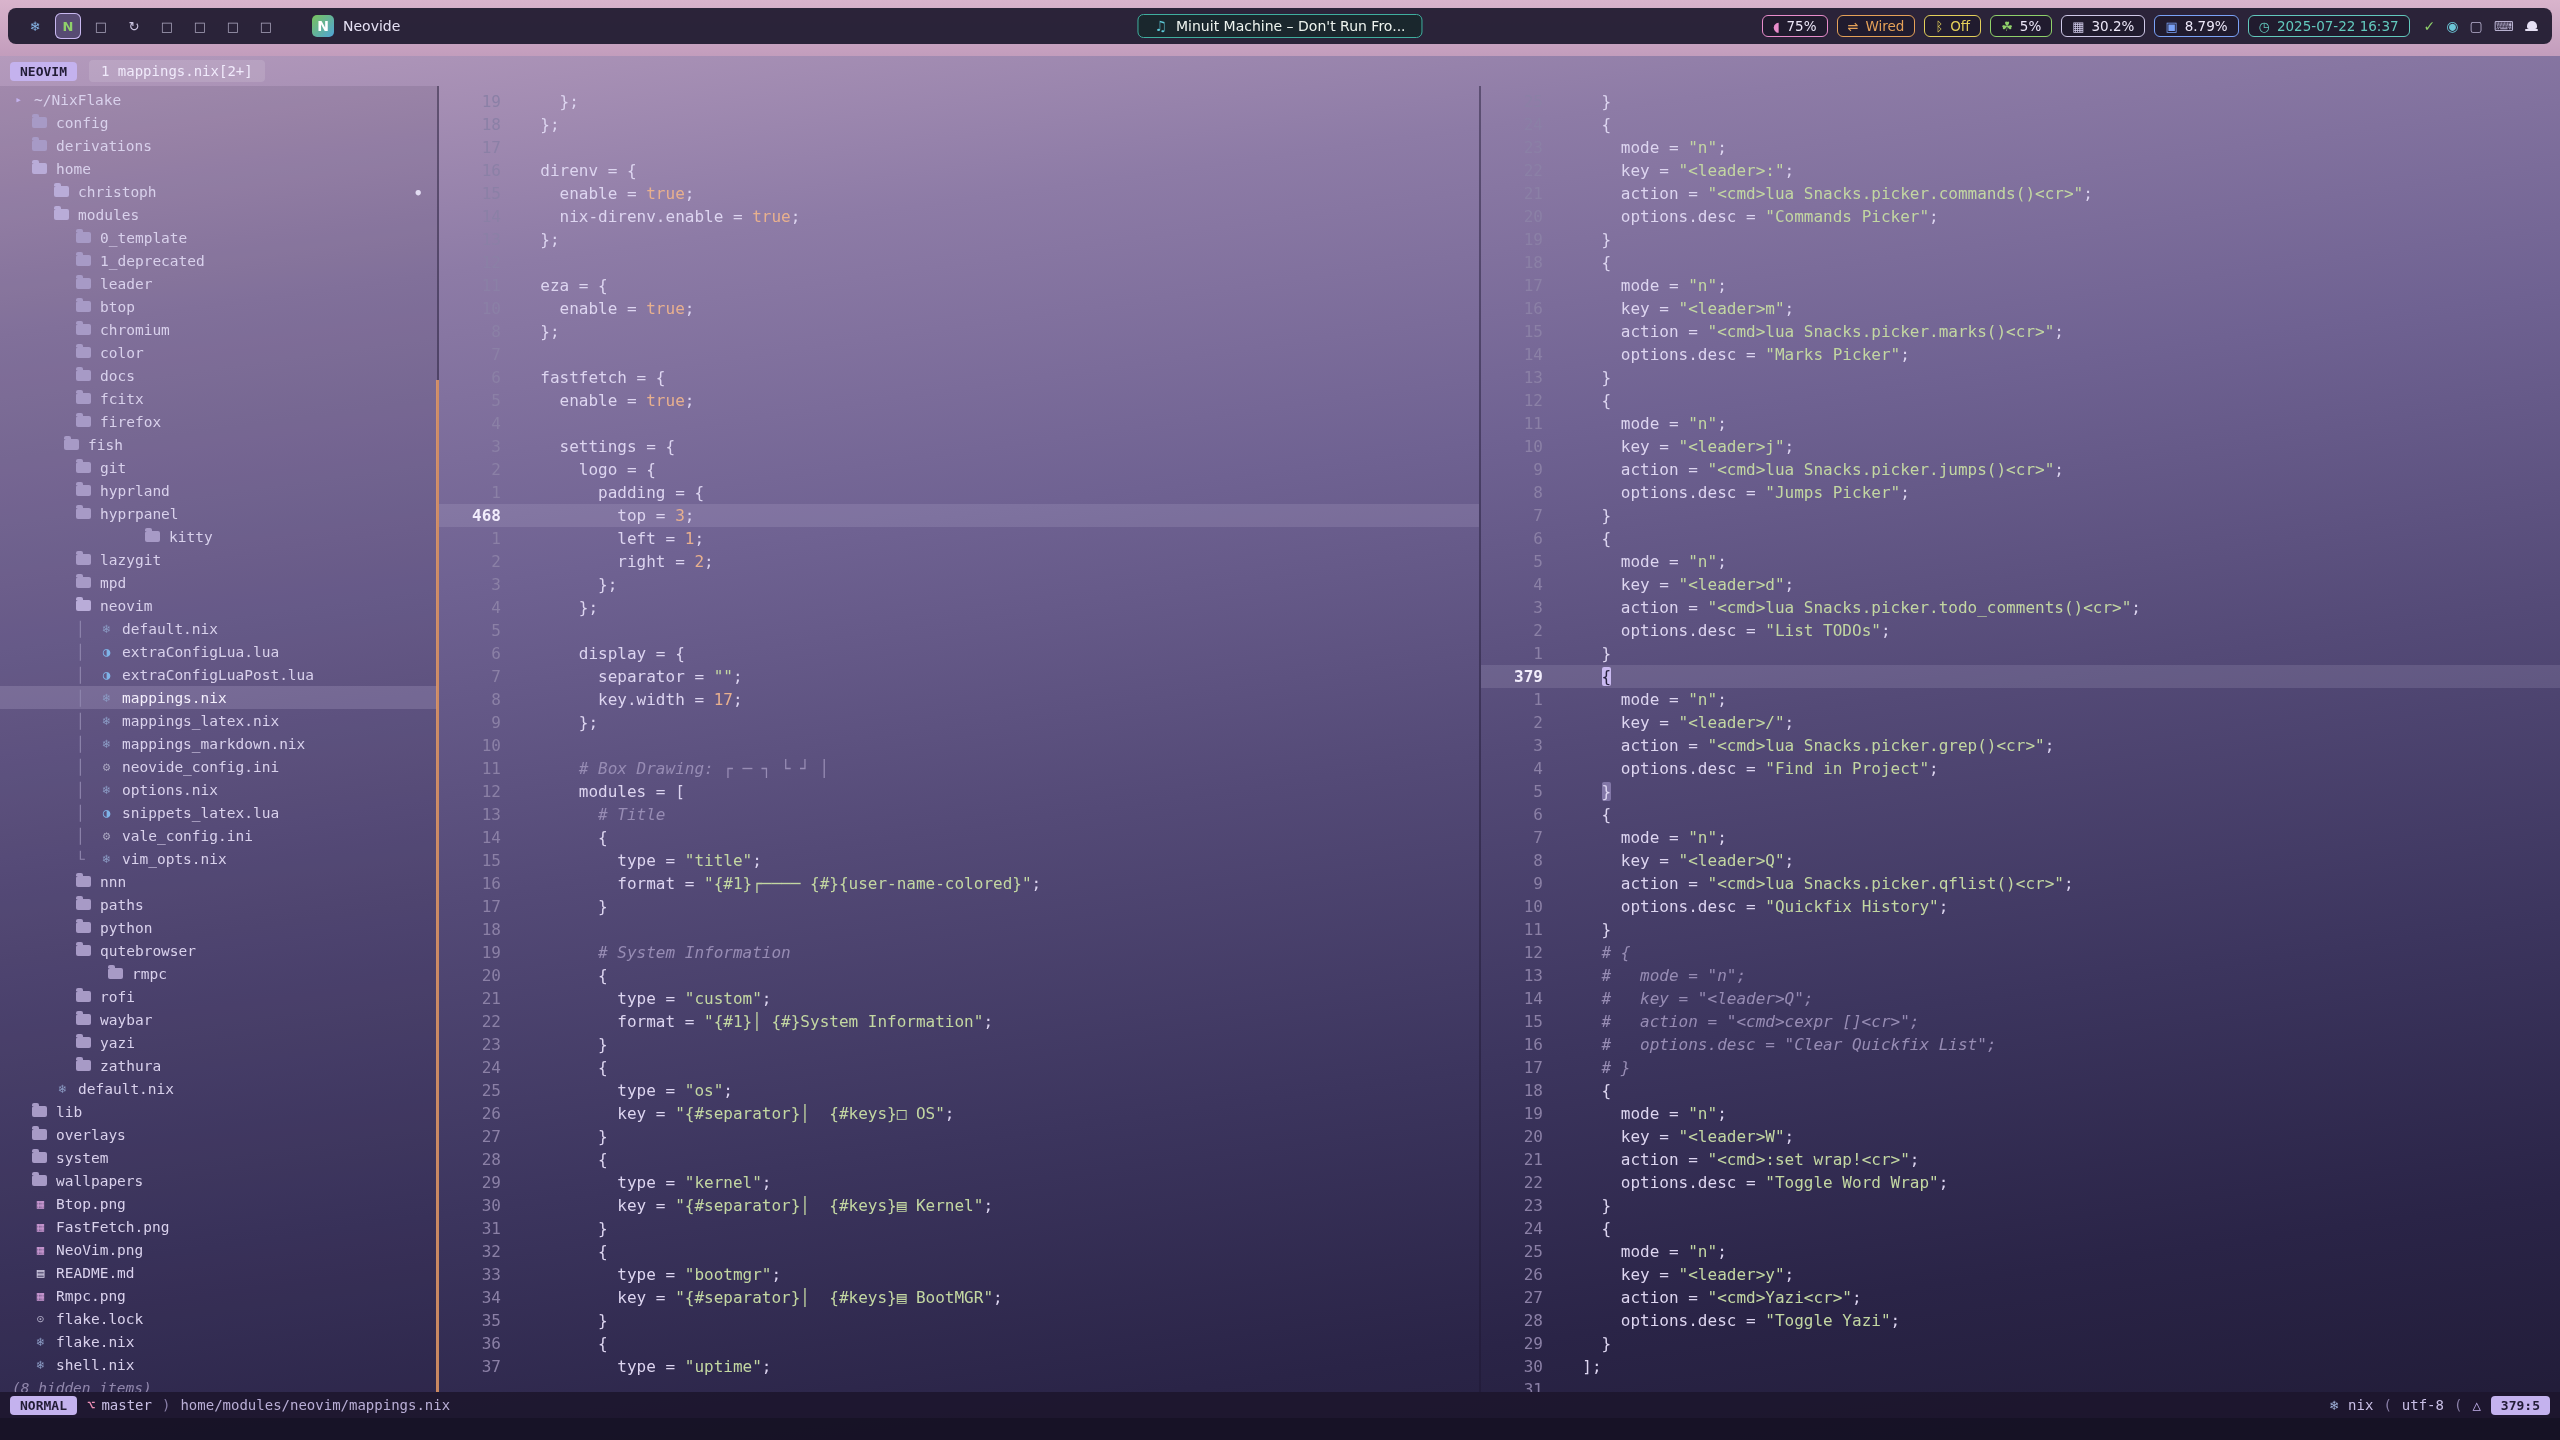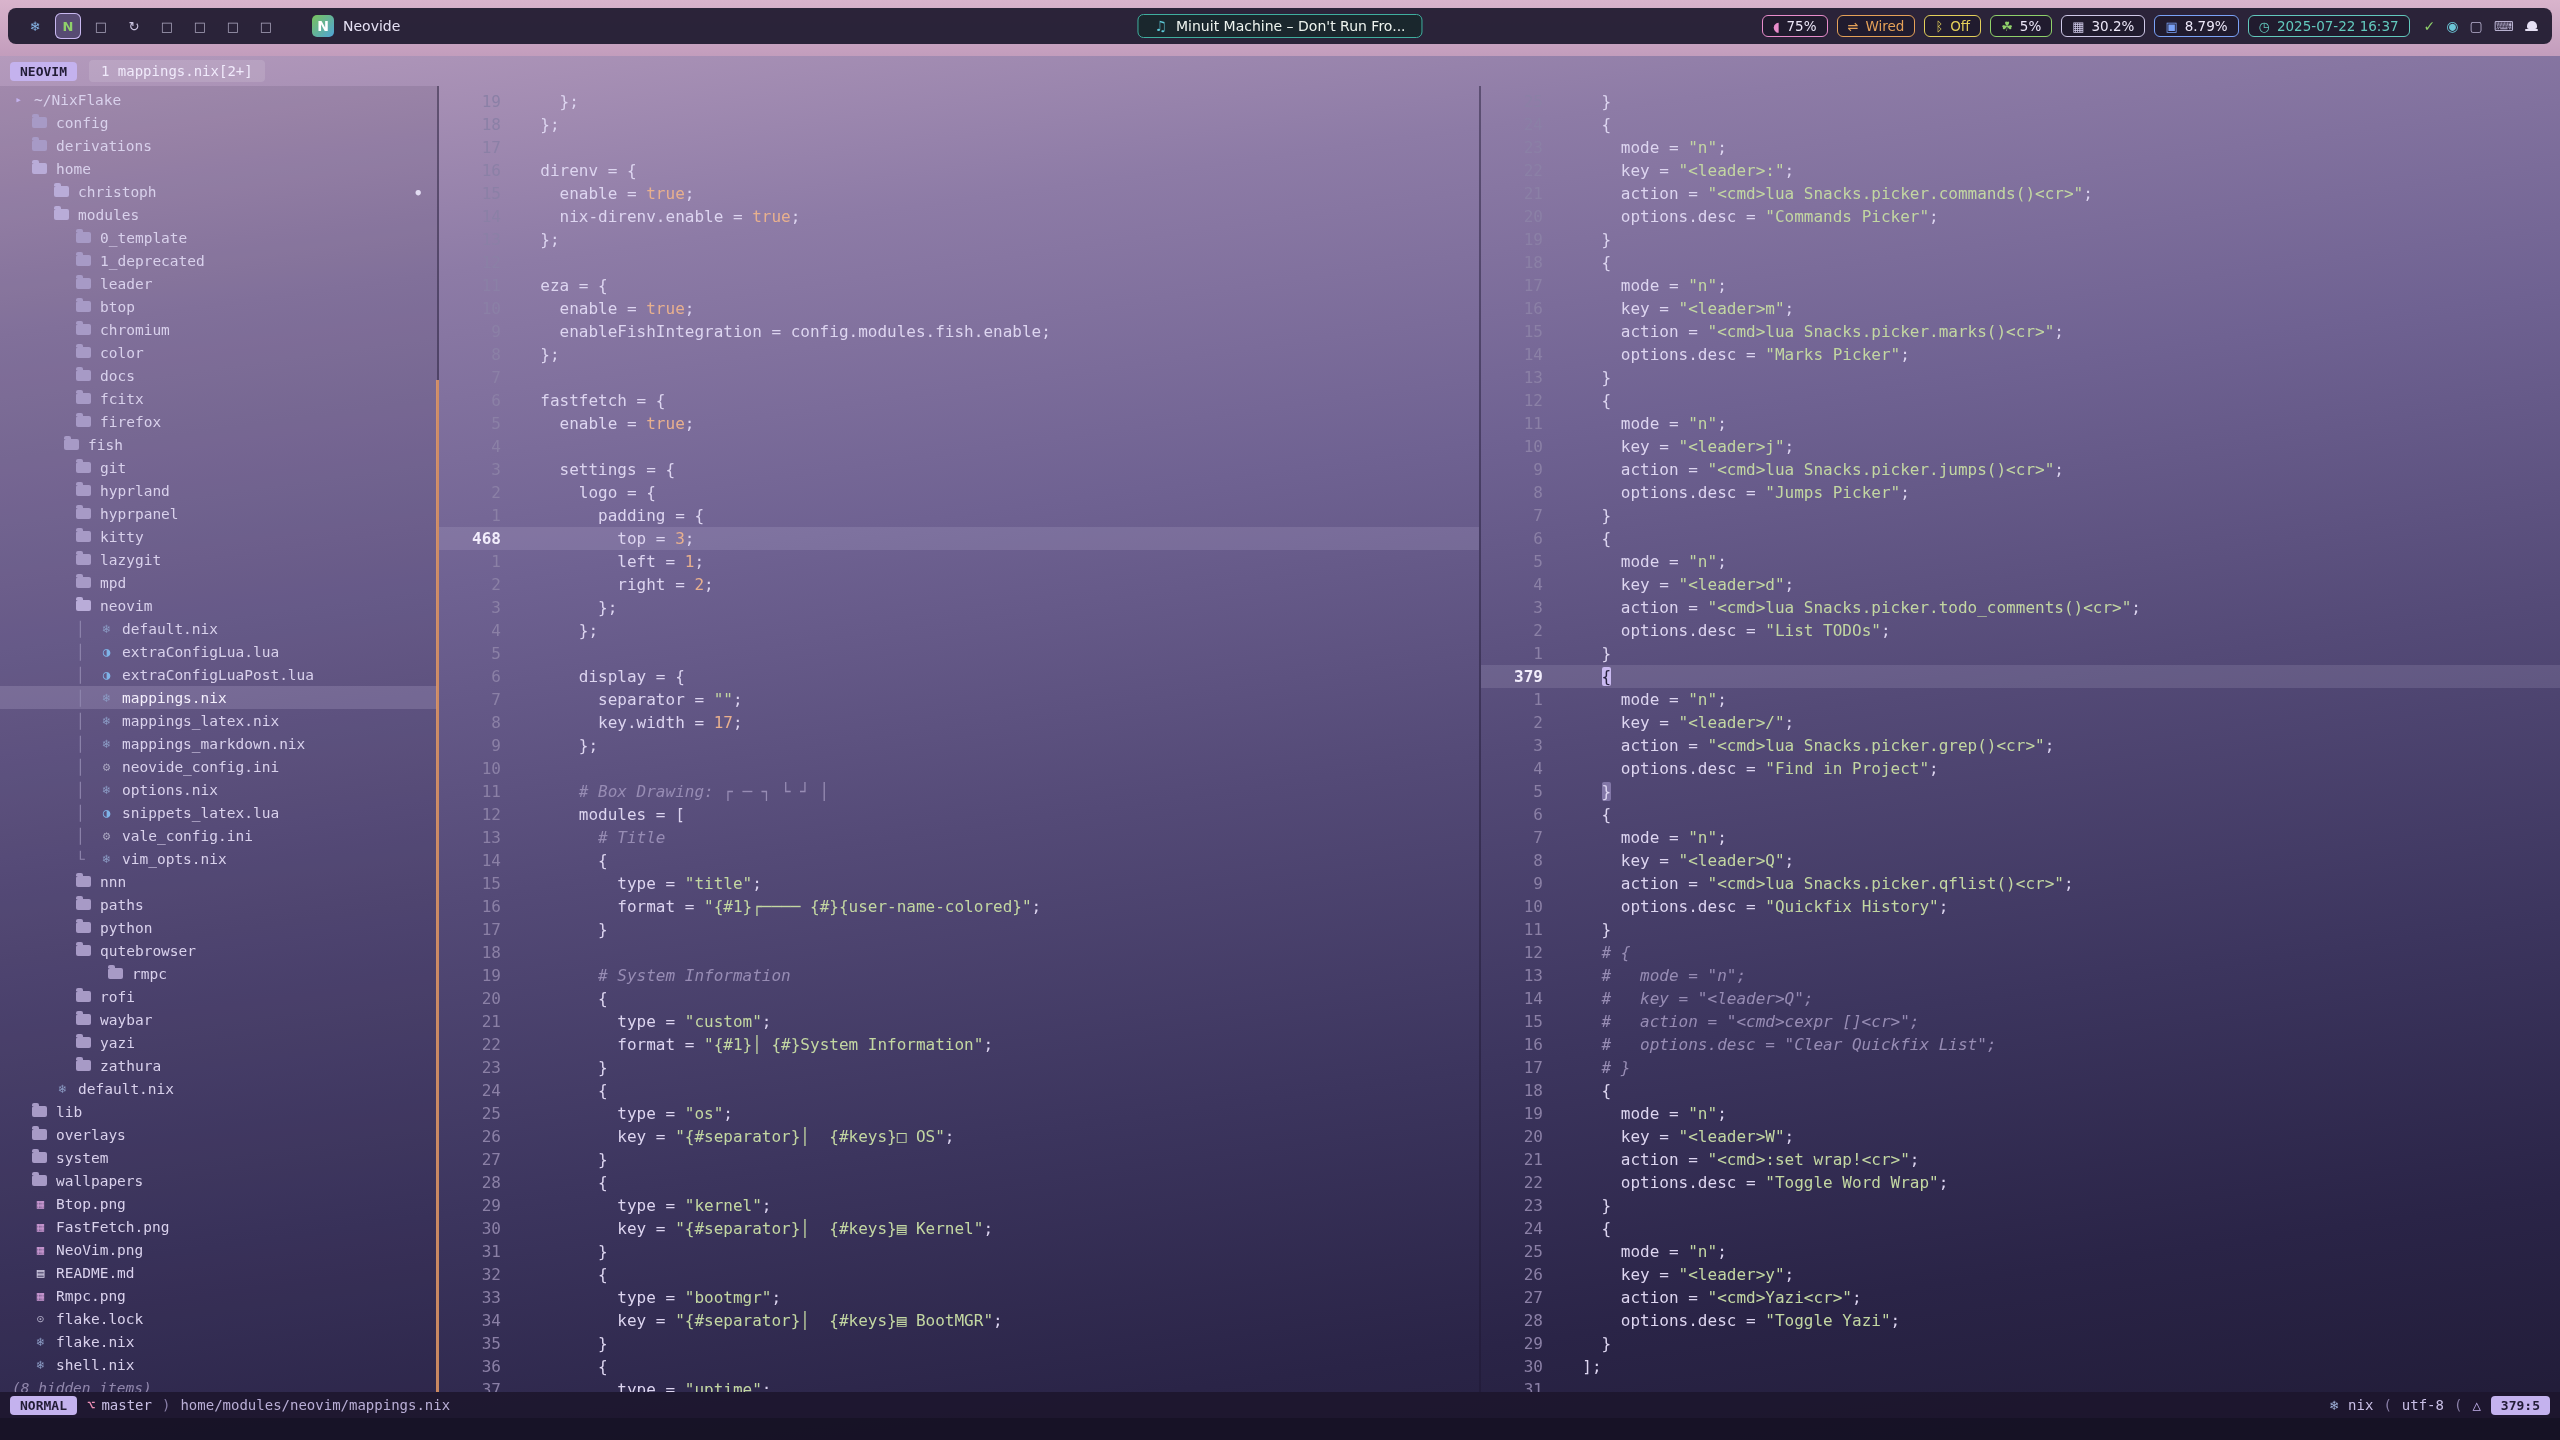--- a/index.html
+++ b/index.html
@@ -224,21 +224,21 @@
             <span class="tlabel">git</span>
           </div>
           <div class="trow" style="padding-left: 76px;">
             <span class="fold"></span>
             <span class="tlabel">hyprland</span>
           </div>
           <div class="trow" style="padding-left: 76px;">
             <span class="fold"></span>
             <span class="tlabel">hyprpanel</span>
           </div>
-          <div class="trow" style="padding-left: 76px;">
+          <div class="trow" style="padding-left: 113px; margin-left: 32px;">
             <span class="fold"></span>
             <span class="tlabel">kitty</span>
           </div>
           <div class="trow" style="padding-left: 76px;">
             <span class="fold"></span>
             <span class="tlabel">lazygit</span>
           </div>
           <div class="trow" style="padding-left: 76px;">
             <span class="fold"></span>
             <span class="tlabel">mpd</span>
@@ -426,24 +426,20 @@
           <span class="gut">12</span>
           <span class="code"></span>
         </div>
         <div class="line">
           <span class="gut">11</span>
           <span class="code">  eza = {</span>
         </div>
         <div class="line">
           <span class="gut">10</span>
           <span class="code">    enable = <span class="nu">true</span>;</span>
-        </div>
-        <div class="line">
-          <span class="gut">9</span>
-          <span class="code">    enableFishIntegration = config.modules.fish.enable;</span>
         </div>
         <div class="line">
           <span class="gut">8</span>
           <span class="code">  };</span>
         </div>
         <div class="line">
           <span class="gut">7</span>
           <span class="code"></span>
         </div>
         <div class="line">

